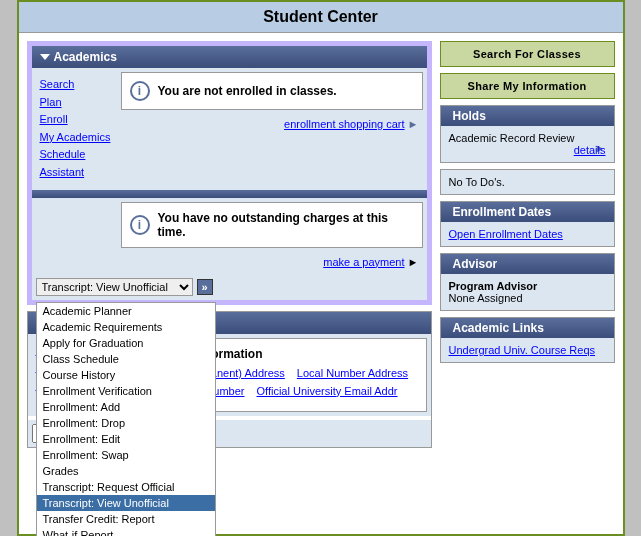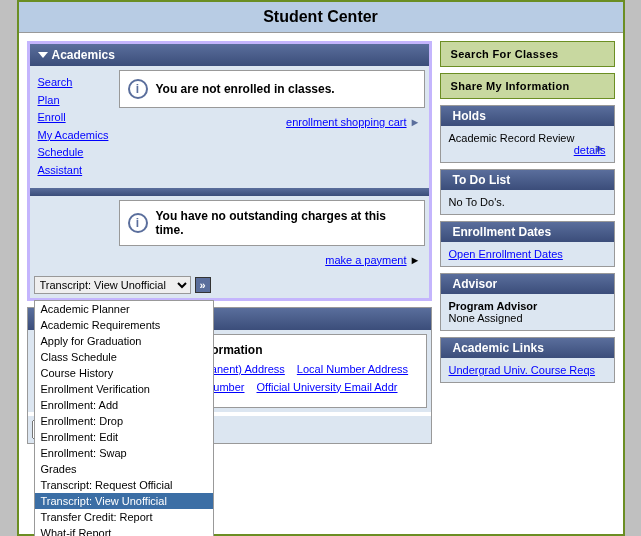--- a/index.html
+++ b/index.html
@@ -55,21 +55,21 @@
     .section-header .triangle {
       display: inline-block;
       width: 0; height: 0;
       border-left: 5px solid transparent;
       border-right: 5px solid transparent;
       border-top: 6px solid #fff;
     }
 
     
     .academics-section {
-      border: 3px solid #c4b5fd;
+      border: 5px solid #c4b5fd;
       margin-bottom: 6px;
     }
     .academics-body {
       background: #dce6f1;
       padding: 4px;
     }
     .academics-links {
       float: left;
       width: 80px;
       padding: 4px;
@@ -253,21 +253,21 @@
       display: block;
     }
 
     
     .top-right-btn {
       display: block;
       width: 100%;
       background: #c8d8a0;
       border: 1px solid #6b8e23;
       padding: 6px 10px;
-      text-align: left;
+      text-align: center;
       font-size: 11px;
       font-weight: bold;
       cursor: pointer;
       margin-bottom: 6px;
       color: #000;
       letter-spacing: 0.03em;
     }
 
     .clearfix::after {
       content: '';
@@ -431,24 +431,20 @@
           <span>Holds</span>
         </div>
         <div class="right-section-body">
           <div>Academic Record Review</div>
           <a href="#" class="details-link" style="display:block;text-align:right;">details</a>
           <span style="float:right; color:#5a6e9c; font-weight:bold; margin-top:-14px;">►</span>
         </div>
       </div>
 
       <div class="right-section">
-        <div class="right-section-header">
-          <span class="triangle"></span>
-          <span>To Do List</span>
-        </div>
         <div class="right-section-body">
           <div>No To Do's.</div>
         </div>
       </div>
 
       <div class="right-section">
         <div class="right-section-header">
           <span class="triangle"></span>
           <span>Enrollment Dates</span>
         </div>

